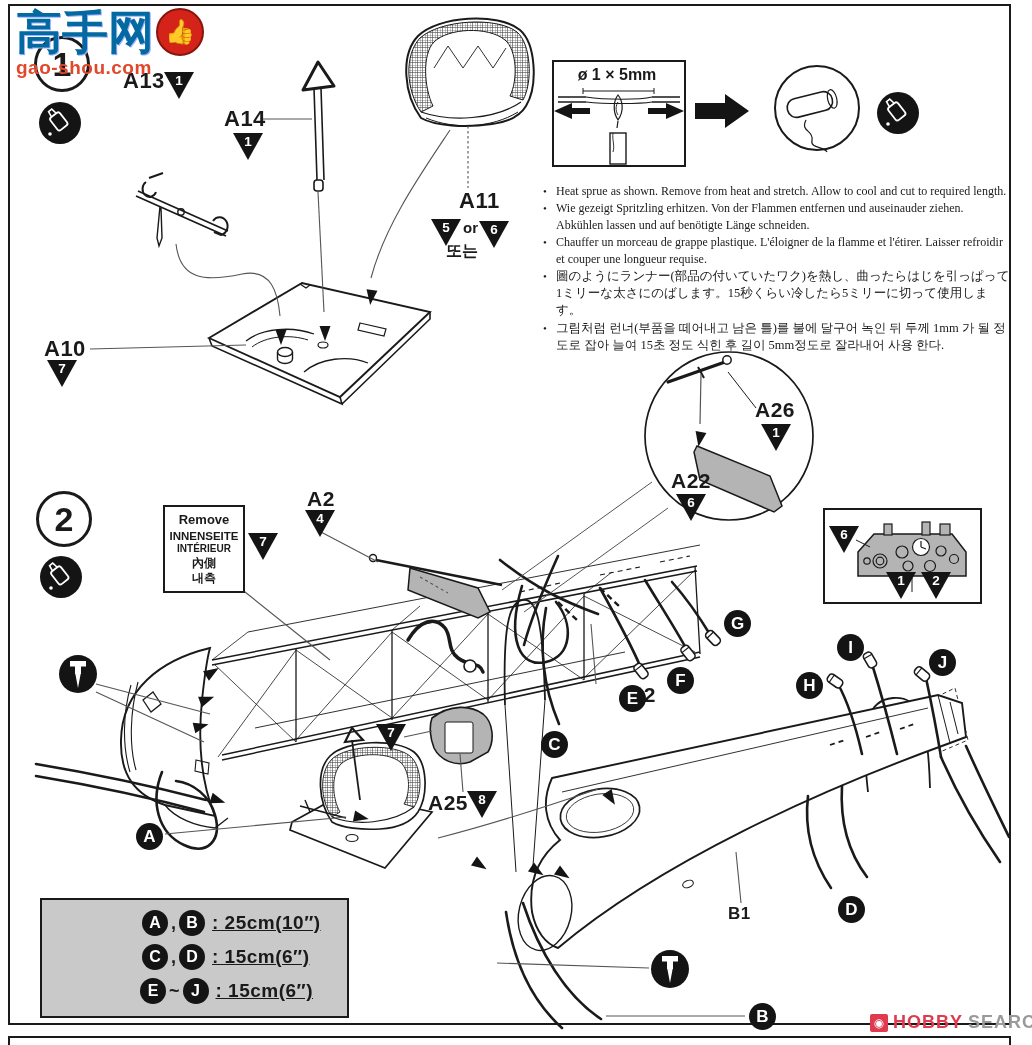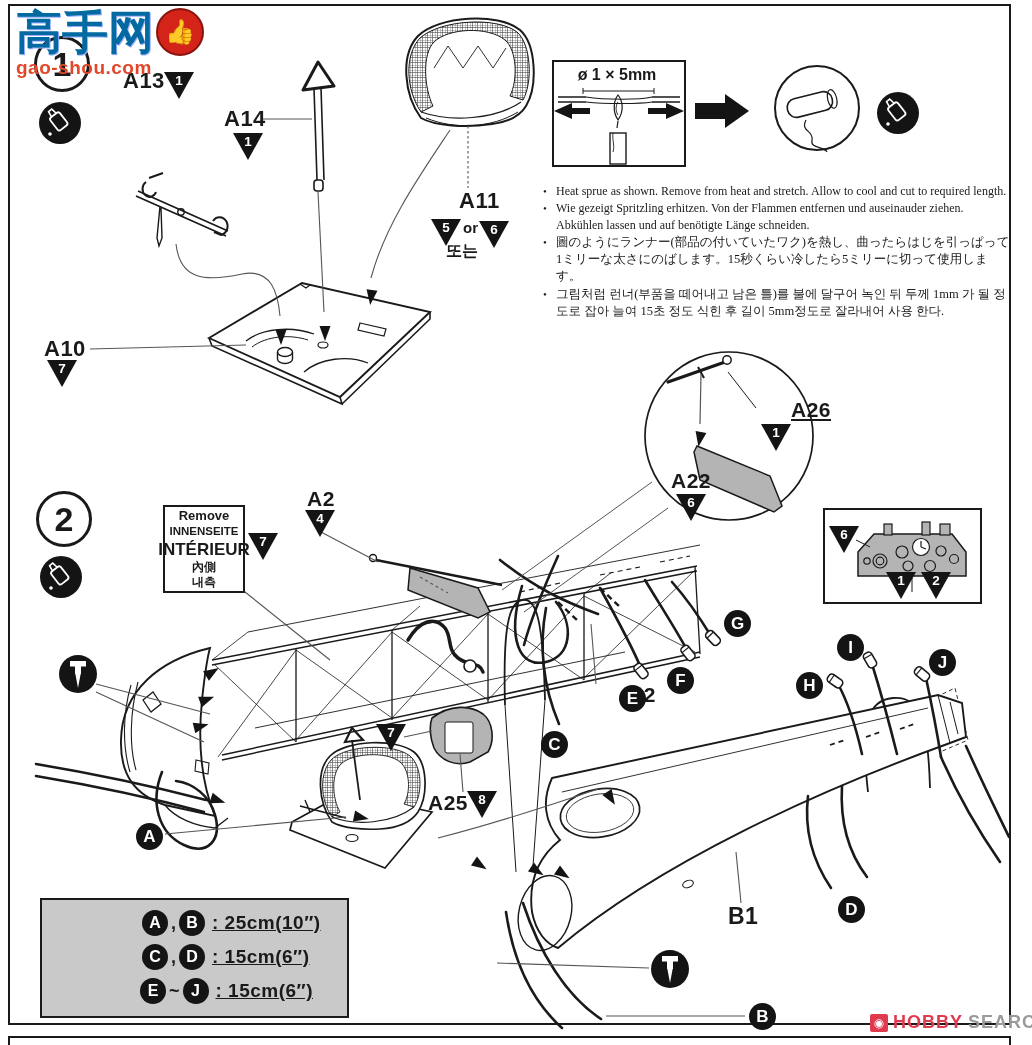--- a/index.html
+++ b/index.html
@@ -327,46 +327,47 @@
   <div class="tri" style="left:479px;top:221px;">6</div>
   <div class="orword" style="left:446px;top:241px;font-size:16px;">또는</div>
   <div class="plabel" style="left:44px;top:338px;">A10</div>
   <div class="tri" style="left:47px;top:360px;">7</div>
 
   <div class="frame" style="left:552px;top:60px;width:130px;height:103px;"></div>
   <div class="abs" style="left:552px;top:66px;width:130px;text-align:center;font-weight:bold;font-size:16px;">ø 1 × 5mm</div>
   <div class="bullets">
     <div class="bullet">Heat sprue as shown. Remove from heat and stretch. Allow to cool and cut to required length.</div>
     <div class="bullet">Wie gezeigt Spritzling erhitzen. Von der Flammen entfernen und auseinauder ziehen. Abkühlen lassen und auf benötigte Länge schneiden.</div>
+    <div class="bullet">Chauffer un morceau de grappe plastique. L'éloigner de la flamme et l'étirer. Laisser refroidir et couper une longueur requise.</div>
     <div class="bullet" style="font-size:12.5px;line-height:17px;">圖のようにランナー(部品の付いていたワク)を熱し、曲ったらはじを引っぱって1ミリーな太さにのばします。15秒くらい冷したら5ミリーに切って使用します。</div>
     <div class="bullet" style="font-size:12.5px;line-height:17px;">그림처럼 런너(부품을 떼어내고 남은 틀)를 불에 달구어 녹인 뒤 두께 1mm 가 될 정도로 잡아 늘여 15초 정도 식힌 후 길이 5mm정도로 잘라내어 사용 한다.</div>
   </div>
 
   <div class="step-circle" style="left:36px;top:491px;">
     <span>2</span>
   </div>
   <div class="insidebox">
     <div style="font-size:13px;">Remove</div>
     <div style="font-size:11.5px;">INNENSEITE</div>
-    <div style="font-size:17px;text-align:right;">INTÉRIEUR</div>
+    <div style="font-size:10px;text-align:right;">INTÉRIEUR</div>
     <div style="font-size:12px;">內側</div>
     <div style="font-size:12px;">내측</div>
   </div>
   <div class="tri" style="left:248px;top:533px;">7</div>
   <div class="plabel" style="left:307px;top:488px;font-size:21px;">A2</div>
   <div class="tri" style="left:305px;top:510px;">4</div>
-  <div class="plabel" style="left:791px;top:399px;font-size:21px;text-decoration:underline;">A26</div>
+  <div class="plabel" style="left:755px;top:399px;font-size:21px;">A26</div>
   <div class="tri" style="left:761px;top:424px;">1</div>
   <div class="plabel" style="left:671px;top:470px;font-size:21px;">A22</div>
   <div class="tri" style="left:676px;top:494px;">6</div>
   <div class="tri" style="left:376px;top:724px;">7</div>
   <div class="plabel" style="left:428px;top:792px;font-size:21px;">A25</div>
   <div class="tri" style="left:467px;top:791px;">8</div>
   <div class="plabel" style="left:584px;top:684px;font-size:21px;margin-left:44px;">B2</div>
-  <div class="plabel" style="left:728px;top:905px;font-size:23px;">B1</div>
+  <div class="plabel" style="left:728px;top:905px;font-size:17px;">B1</div>
 
   <div class="frame" style="left:823px;top:508px;width:155px;height:92px;border-width:2px;"></div>
   <div class="tri" style="left:829px;top:526px;">6</div>
   <div class="tri" style="left:886px;top:572px;">1</div>
   <div class="tri" style="left:921px;top:572px;">2</div>
 
   <div class="cl" style="left:136px;top:823px;">A</div>
   <div class="cl" style="left:749px;top:1003px;">B</div>
   <div class="cl" style="left:541px;top:731px;">C</div>
   <div class="cl" style="left:838px;top:896px;">D</div>

